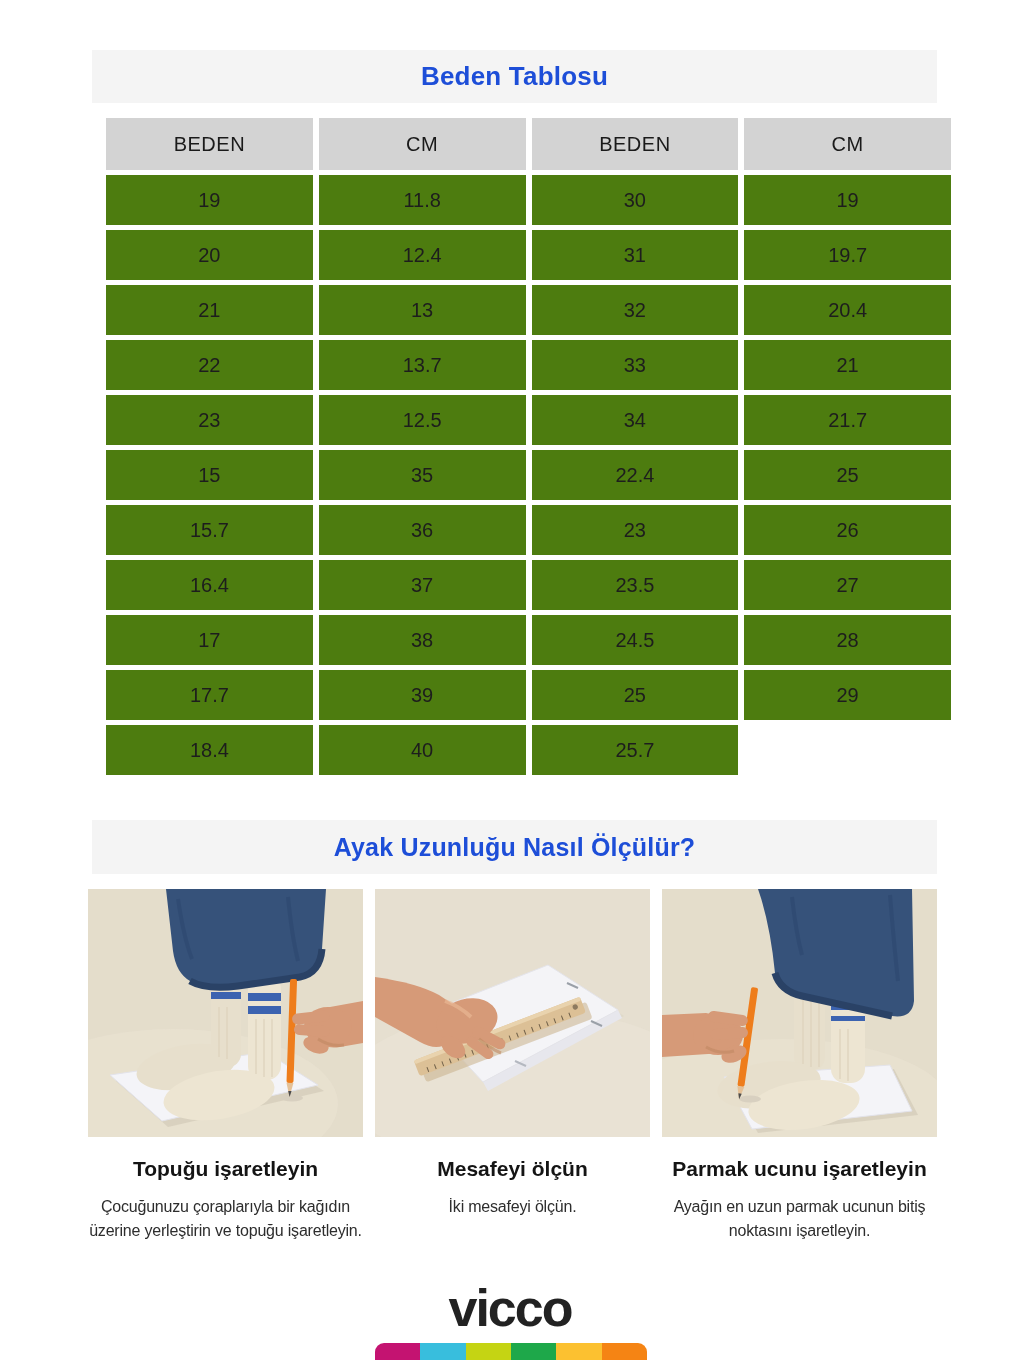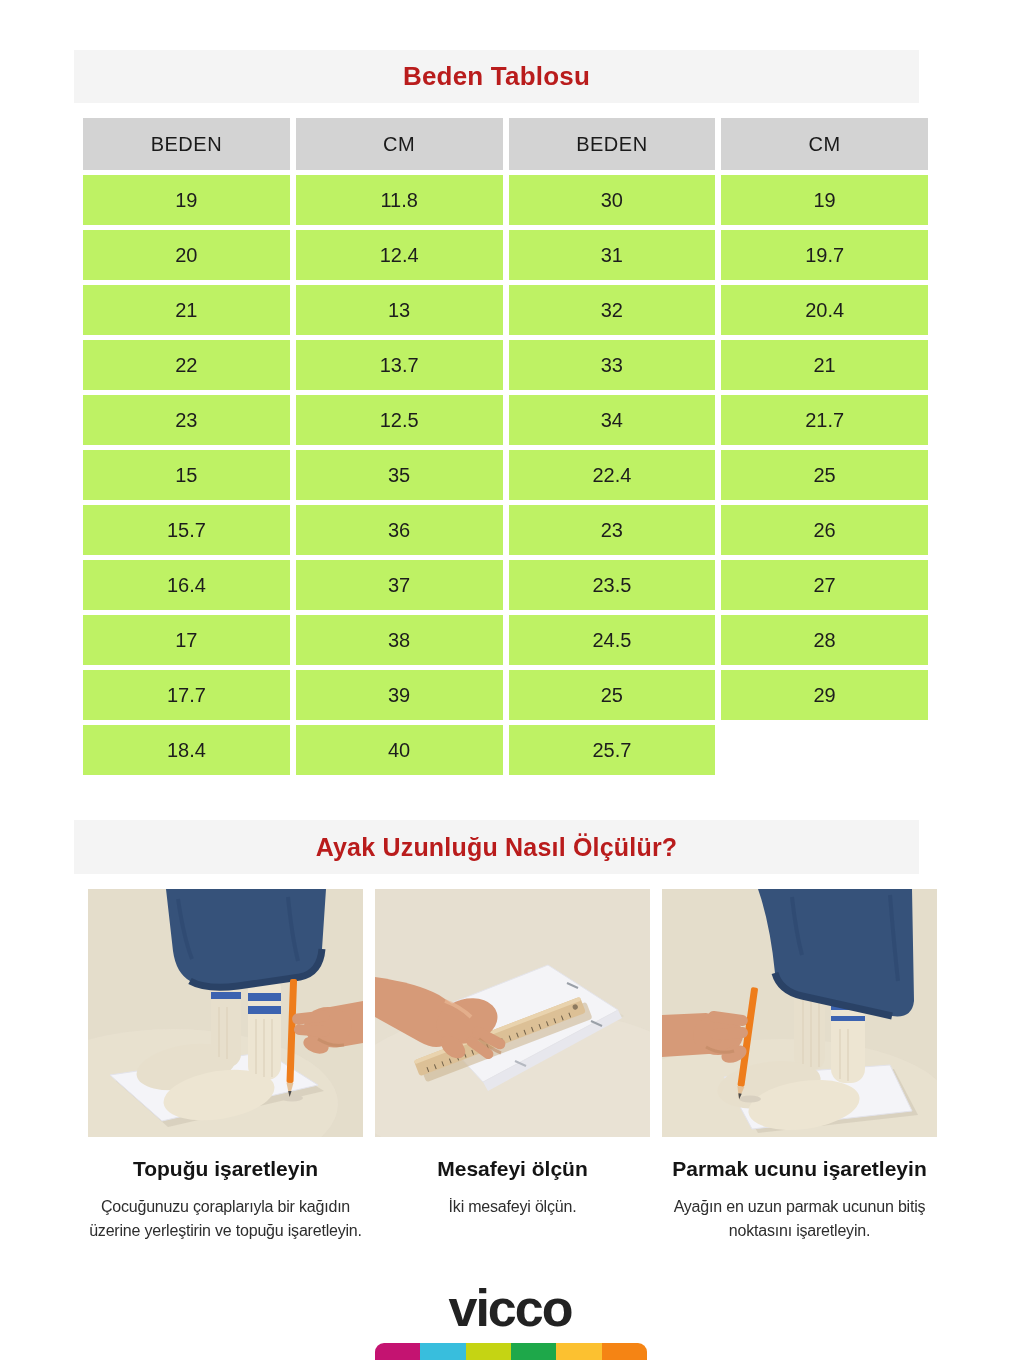--- a/index.html
+++ b/index.html
@@ -5,40 +5,40 @@
   html,body{margin:0;padding:0;}
   body{
     width:1020px;height:1360px;
     background:#ffffff;
     font-family:"Liberation Sans", sans-serif;
     color:#1c1c1c;
     position:relative;
     overflow:hidden;
   }
   .band{
-    position:absolute;left:74px;width:845px;
+    position:absolute;left:92px;width:845px;
     background:#f4f4f4;
     display:flex;align-items:center;justify-content:center;
-    font-weight:bold;color:#b91c1c;
+    font-weight:bold;color:#1d4ed8;
   }
   .band-1{top:50px;height:53px;font-size:26px;letter-spacing:.2px;}
   .band-2{top:820px;height:54px;font-size:25px;letter-spacing:.2px;}
 
   .size-grid{
-    position:absolute;left:83px;top:118px;width:845px;
+    position:absolute;left:106px;top:118px;width:845px;
     display:grid;grid-template-columns:repeat(4,1fr);
     column-gap:6px;row-gap:5px;
   }
   .size-grid .th{
     background:#d3d3d3;height:52px;
     display:flex;align-items:center;justify-content:center;
     font-size:20px;letter-spacing:.5px;color:#1a1a1a;
   }
   .size-grid .td{
-    background:#bef264;height:50px;
+    background:#4d7c0f;height:50px;
     display:flex;align-items:center;justify-content:center;
     font-size:20px;color:#1d1d1d;
   }
 
   .steps{
     position:absolute;left:88px;top:889px;width:849px;
     display:grid;grid-template-columns:repeat(3,1fr);column-gap:12px;
   }
   .photo{width:275px;height:248px;display:block;}
   .step-title{

